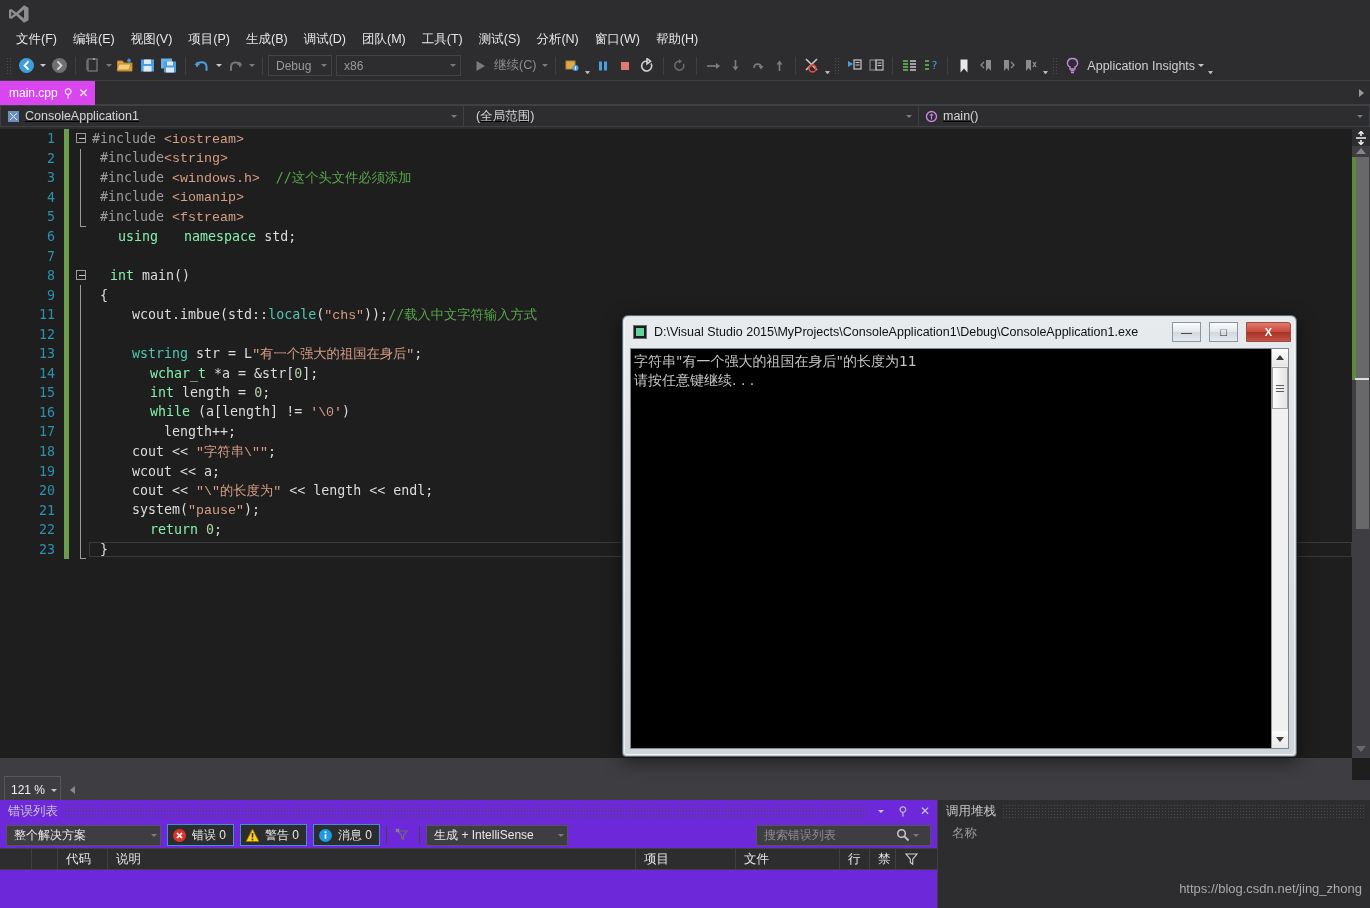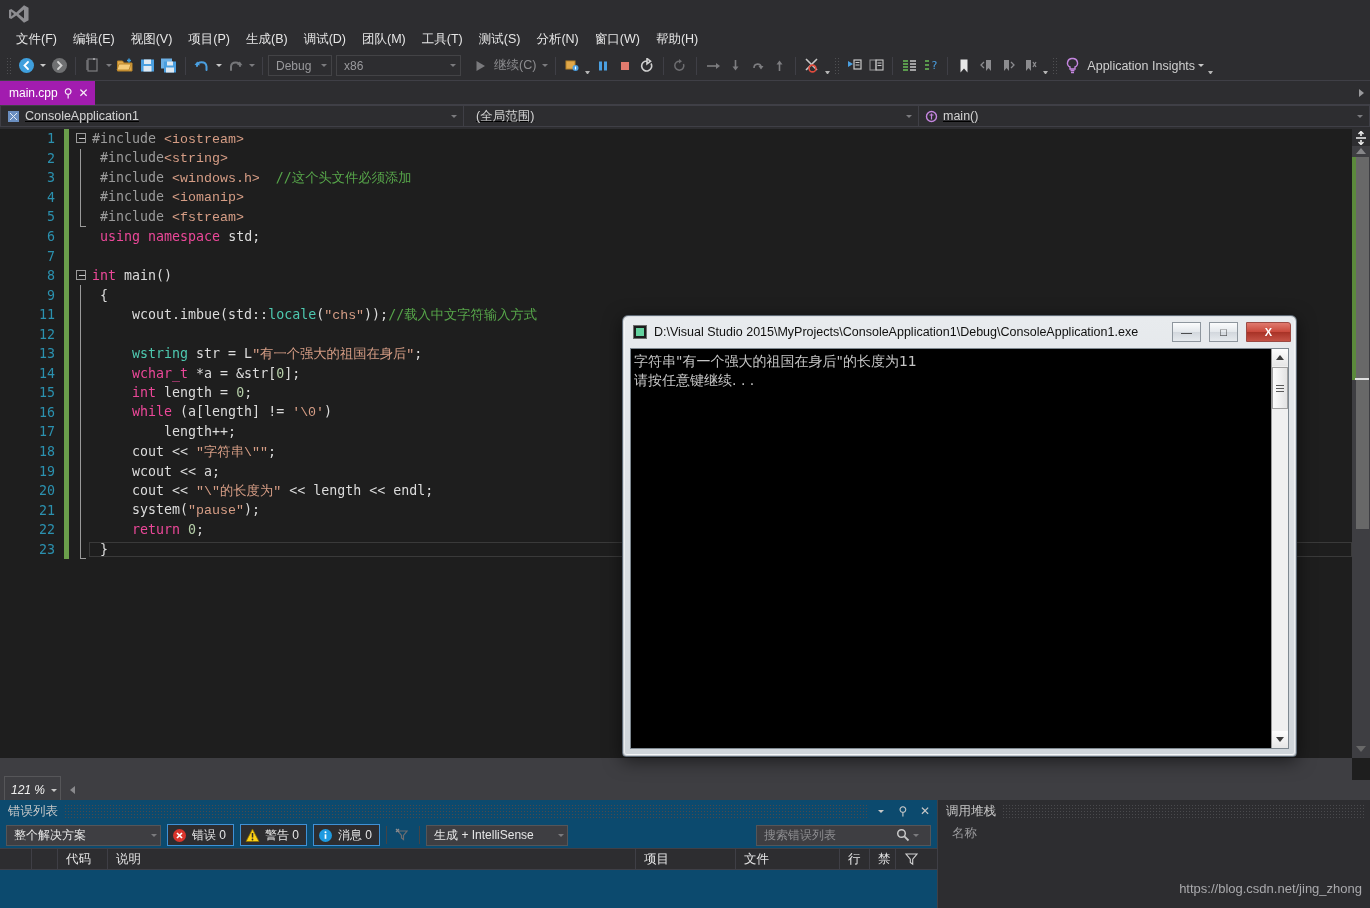--- a/index.html
+++ b/index.html
@@ -73,21 +73,21 @@
     border-left: 2.5px solid transparent; border-right: 2.5px solid transparent;
     margin-top: 1px;
   }
 
   
   #tabstrip {
     height: 24px; background: #2d2d30; display: flex; align-items: flex-end;
     position: relative;
   }
   #tab-active {
-    height: 24px; background: #a21caf; display: flex; align-items: center;
+    height: 24px; background: #d946ef; display: flex; align-items: center;
     padding: 0 6px 0 9px; color: #fff; font-size: 12px; gap: 6px;
   }
   #tab-active .pin, #tab-active .x { opacity: .95; font-size: 12px; }
   #tabstrip-right { flex: 1; height: 24px; border-bottom: 1px solid #3f3f46; }
   .tab-nav-arrow {
     width: 0; height: 0; border-top: 4px solid transparent;
     border-bottom: 4px solid transparent; border-left: 5px solid #9a9a9d;
     position: absolute; right: 6px; bottom: 8px;
   }
 
@@ -131,21 +131,21 @@
     height: 1px; background: #c8c8c8;
   }
   .foldline { position: absolute; left: 6px; top: 0; bottom: 0; width: 1px; background: #9a9a9a; }
   .foldline.end:after {
     content: ""; position: absolute; left: 0; bottom: 0; width: 6px; height: 1px; background: #9a9a9a;
   }
   .ctext { flex: 1; color: #dcdcdc; padding-left: 3px; }
   .cline.current .ctext {
     box-shadow: inset 0 0 0 1px #3a3a3a;
   }
-  .k  { color: #ec4899; }   
+  .k  { color: #86efac; margin-left: 18px; }   
   .t  { color: #4ec9b0; }   
   .s  { color: #d69d85; font-family: Liberation Mono, monospace; }   
   .c  { color: #57a64a; }   
   .n  { color: #b5cea8; }   
   .p  { color: #dcdcdc; }   
   .inc { color: #9b9b9b; }  
 
   
   #ed-scroll {
     position: absolute; right: 0; top: 0; bottom: 22px; width: 18px; background: #3e3e42;
@@ -179,34 +179,34 @@
   }
 
   
   #zoomstrip {
     position: absolute; left: 0; right: 0; bottom: 108px; height: 20px;
     background: #3e3e42; display: flex; align-items: center; padding-left: 4px;
   }
   #zoom-combo {
     height: 28px; border: 1px solid #565659; background: #3e3e42;
     display: flex; align-items: center; gap: 6px; padding: 0 3px 0 6px;
-    color: #f1f1f1; font-size: 12px; font-style: italic;
+    color: #f1f1f1; font-size: 12px;
   }
   .zs-arrow {
     width: 0; height: 0; border-top: 4px solid transparent;
     border-bottom: 4px solid transparent; border-right: 5px solid #8a8a8d;
     margin-left: 9px;
   }
 
   
   #bottom {
     position: absolute; left: 0; right: 0; bottom: 0; height: 108px;
     background: #2d2d30; display: flex;
   }
-  #errlist { width: 937px; background: #0c4a6e; position: relative; }
+  #errlist { width: 937px; background: #6d28d9; position: relative; }
   #callstack { flex: 1; background: #2d2d30; border-left: 1px solid #3f3f46; position: relative; }
 
   .panel-head {
     height: 22px; display: flex; align-items: center; padding: 0 4px 0 8px; gap: 6px;
   }
   .panel-title { color: #c8c8c8; font-size: 12.5px; white-space: nowrap; }
   .dot-fill {
     flex: 1; height: 14px; align-self: center;
     background-image: radial-gradient(#4a4a4d 0.8px, transparent 0.9px);
     background-size: 3px 3px;

